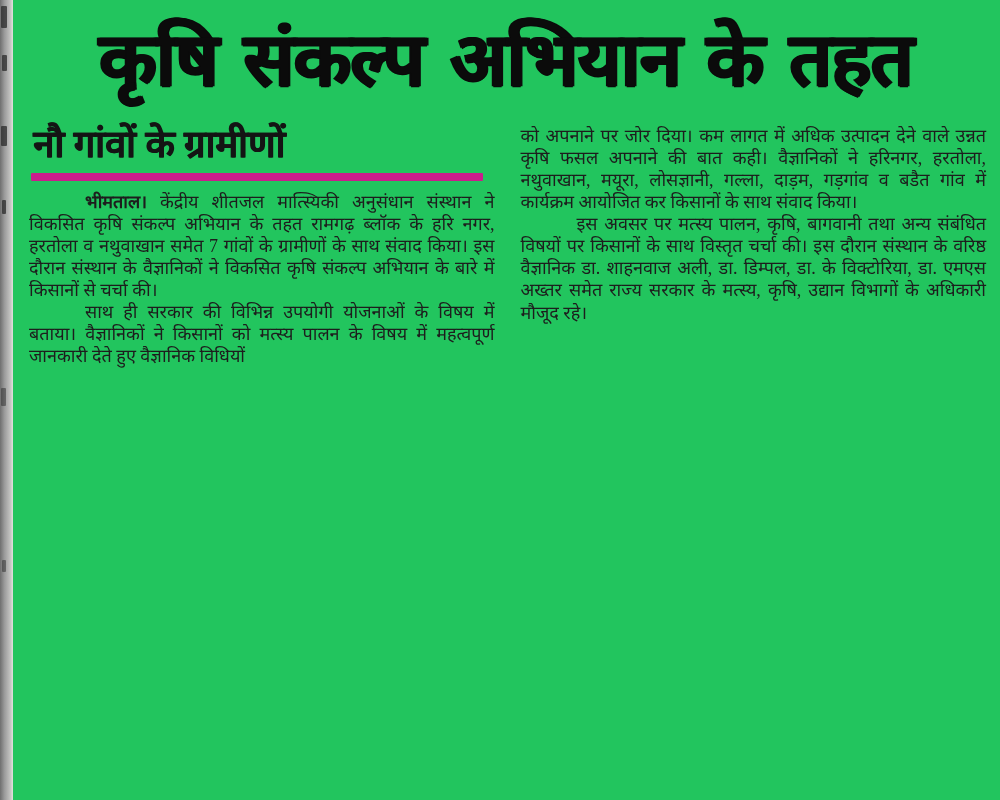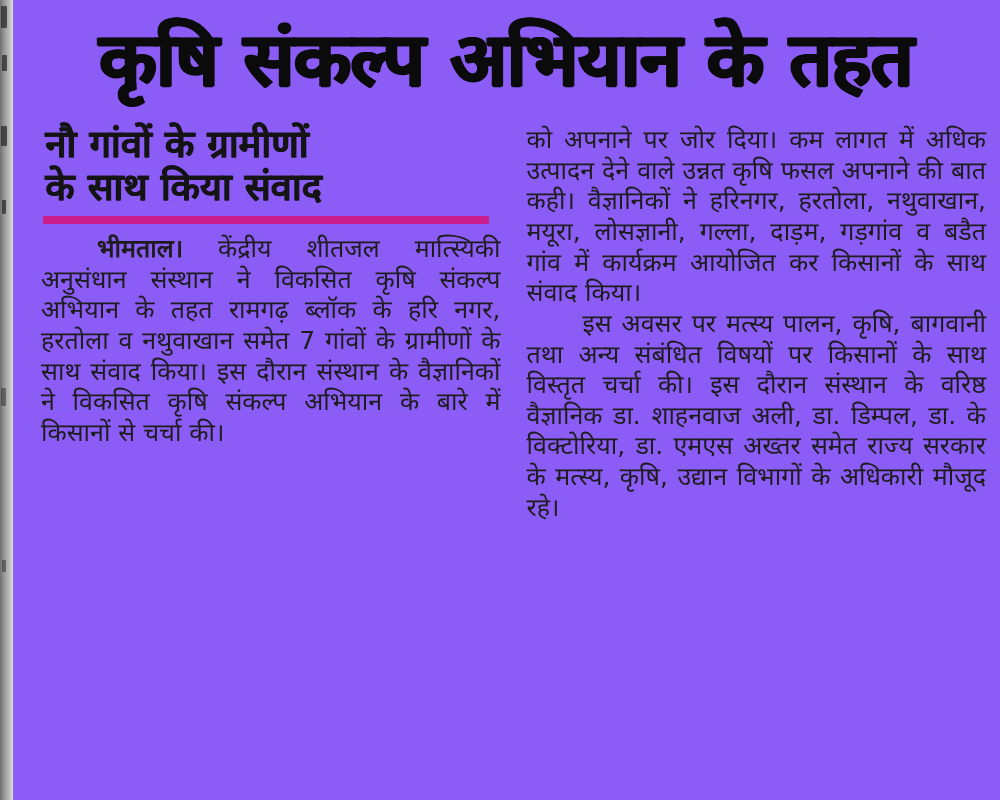--- a/index.html
+++ b/index.html
@@ -4,21 +4,21 @@
 <style>
   html, body {
     margin: 0;
     padding: 0;
     background: #e9e9e7;
   }
   .page {
     position: relative;
     width: 1000px;
     height: 800px;
-    background: #8b5cf6;
+    background: #22c55e;
     overflow: hidden;
     font-family: "DejaVu Sans", sans-serif;
     color: #161616;
   }
   
   .edge-strip {
     position: absolute;
     left: 0; top: 0;
     width: 13px; height: 800px;
     background: linear-gradient(to right, #6f6f6f 0%, #9b9b9b 35%, #c4c4c2 80%, #e2e2e0 100%);
@@ -55,43 +55,44 @@
     letter-spacing: 0px;
     white-space: nowrap;
     
     text-shadow: 1.6px 0 currentColor, -1.6px 0 currentColor, 0 0.8px currentColor;
   }
   .headline .hl-line { display: block; }
 
   
   .columns {
     display: flex;
-    margin: 14px 14px 0 28px;
+    margin: 14px 14px 0 16px;
     gap: 26px;
+    font-family: Liberation Serif, serif;
   }
   .col { flex: 1 1 0; }
 
   
   .subhead {
     font-size: 38px;
     font-weight: 800;
     line-height: 1.13;
     color: #141414;
     text-shadow: 0.8px 0 currentColor;
     padding-left: 4px;
   }
   .subhead-rule {
     height: 8px;
     width: 97%;
     margin: 7px 0 10px 2px;
     border-radius: 1px;
   }
 
   .body-text {
-    font-size: 25px;
+    font-size: 18px;
     line-height: 1.225;
     text-align: justify;
     color: #1d1d1d;
   }
   .body-text p { margin: 0; }
   .body-text p.indent { text-indent: 56px; }
   .dateline { font-weight: 800; }
 
   .col-right .body-text { margin-top: 2px; }
 </style>
@@ -113,26 +114,26 @@
 
     <h1 class="headline" style="margin: 0px; color: rgb(11, 11, 11);">
       <span class="hl-line">कृषि संकल्प अभियान के तहत</span>
     </h1>
 
     <div class="columns">
 
       <div class="col col-left">
         <h2 class="subhead" style="margin:0;">
           <span style="display:block">नौ गांवों के ग्रामीणों</span>
-          <span style="display:block">के साथ किया संवाद</span>
         </h2>
         <div class="subhead-rule" style="background: rgb(203, 29, 140);"></div>
 
         <div class="body-text">
           <p class="indent"><span class="dateline">भीमताल।</span><span> केंद्रीय शीतजल मात्स्यिकी अनुसंधान संस्थान ने विकसित कृषि संकल्प अभियान के तहत रामगढ़ ब्लॉक के हरि नगर, हरतोला व नथुवाखान समेत 7 गांवों के ग्रामीणों के साथ संवाद किया। इस दौरान संस्थान के वैज्ञानिकों ने विकसित कृषि संकल्प अभियान के बारे में किसानों से चर्चा की।</span></p>
+          <p class="indent">साथ ही सरकार की विभिन्न उपयोगी योजनाओं के विषय में बताया। वैज्ञानिकों ने किसानों को मत्स्य पालन के विषय में महत्वपूर्ण जानकारी देते हुए वैज्ञानिक विधियों</p>
         </div>
       </div>
 
       <div class="col col-right">
         <div class="body-text">
           <p>को अपनाने पर जोर दिया। कम लागत में अधिक उत्पादन देने वाले उन्नत कृषि फसल अपनाने की बात कही। वैज्ञानिकों ने हरिनगर, हरतोला, नथुवाखान, मयूरा, लोसज्ञानी, गल्ला, दाड़म, गड़गांव व बडैत गांव में कार्यक्रम आयोजित कर किसानों के साथ संवाद किया।</p>
           <p class="indent">इस अवसर पर मत्स्य पालन, कृषि, बागवानी तथा अन्य संबंधित विषयों पर किसानों के साथ विस्तृत चर्चा की। इस दौरान संस्थान के वरिष्ठ वैज्ञानिक डा. शाहनवाज अली, डा. डिम्पल, डा. के विक्टोरिया, डा. एमएस अख्तर समेत राज्य सरकार के मत्स्य, कृषि, उद्यान विभागों के अधिकारी मौजूद रहे।</p>
         </div>
       </div>
 

